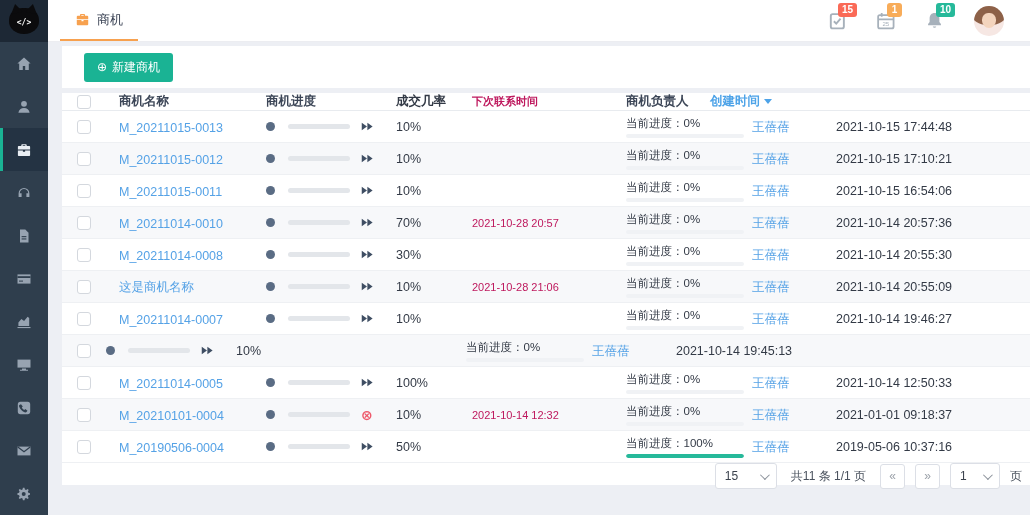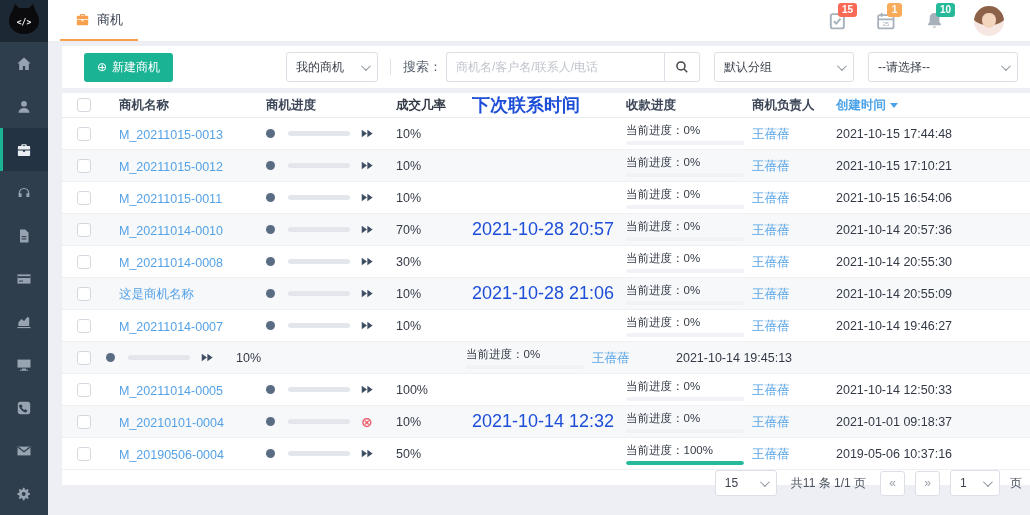--- a/index.html
+++ b/index.html
@@ -54,21 +54,21 @@
   
   .table-card { margin-top:5px; height:392px; display:flex; flex-direction:column; }
   .thead { display:flex; align-items:center; height:31px; border-bottom:1px solid #e8ebef; }
   .th { font-size:12.5px; font-weight:bold; color:#3c4657; }
   .trow { display:flex; align-items:center; height:32px; border-bottom:1px solid #eef0f3; }
   .trow:nth-child(even) { background:#f7f8fa; }
   .col-check { width:44px; display:flex; justify-content:center; }
   .col-name { width:160px; padding-left:13px; }
   .col-prog { width:130px; display:flex; align-items:center; }
   .col-rate { width:76px; font-size:12.5px; color:#333a46; }
-  .col-next { width:154px; font-size:18px; color:#1d4ed8; }
+  .col-next { width:154px; font-size:11px; color:#be185d; }
   .col-pay { width:126px; }
   .col-owner { width:84px; }
   .col-created { flex:1; font-size:12.5px; color:#333a46; }
   .cbx { appearance:none; -webkit-appearance:none; width:14px; height:14px; border:1px solid #d4d8de; border-radius:3px; background:#fff; cursor:pointer; }
   a.link { color:#55a2e6; text-decoration:none; font-size:12.5px; cursor:pointer; }
   .sorted-head { color:#4da3e8; display:flex; align-items:center; gap:4px; cursor:pointer;font-family:Liberation Mono, monospace; }
   .caret-down { width:0; height:0; border-left:4px solid transparent; border-right:4px solid transparent; border-top:5px solid #4da3e8; }
   .dot { width:9px; height:9px; border-radius:50%; background:#5a6c84; margin-right:13px; flex:0 0 auto; }
   .track { width:62px; height:5px; border-radius:3px; background:#e3e6ea; overflow:hidden; flex:0 0 auto; }
   .fill { height:100%; border-radius:3px; }
@@ -200,55 +200,31 @@
   </div>
 </div>
 
 <div class="content">
 
   <div class="card toolbar">
     <button class="btn-new">
       <span class="plus">⊕</span>
       <span>新建商机</span>
     </button>
-    <div class="tb-right">
-      <div class="sel sel-scope">
-        <span>我的商机</span>
-        <span class="chev"></span>
-      </div>
-      <div class="vdiv"></div>
-      <span class="search-label">搜索：</span>
-      <input class="search-input" placeholder="商机名/客户名/联系人/电话" style="">
-      <button class="btn-search">
-        <svg viewBox="0 0 16 16">
-            <circle cx="6.8" cy="6.8" r="4.6" fill="none" stroke="currentColor" stroke-width="1.7"></circle>
-            <path d="M10.3 10.3 14 14" stroke="currentColor" stroke-width="1.7"></path>
-          </svg>
-      </button>
-      <div class="sel sel-group">
-        <span>默认分组</span>
-        <span class="chev"></span>
-      </div>
-      <div class="sel sel-filter">
-        <span>--请选择--</span>
-        <span class="chev"></span>
-      </div>
-    </div>
   </div>
 
   <div class="card table-card">
     <div class="thead" id="thead">
       <div class="col-check">
         <input type="checkbox" class="cbx" style="">
       </div>
     <div class="th col-name">商机名称</div>
         <div class="th col-prog">商机进度</div>
         <div class="th col-rate">成交几率</div>
         <div class="th col-next">下次联系时间</div>
-        <div class="th col-pay">收款进度</div>
         <div class="th col-owner">商机负责人</div>
         <div class="th col-created">
           <span class="sorted-head">
             <span>创建时间</span>
             <span class="caret-down"></span>
           </span>
         </div>
       </div>
     <div id="tbody">
         <div class="trow">

